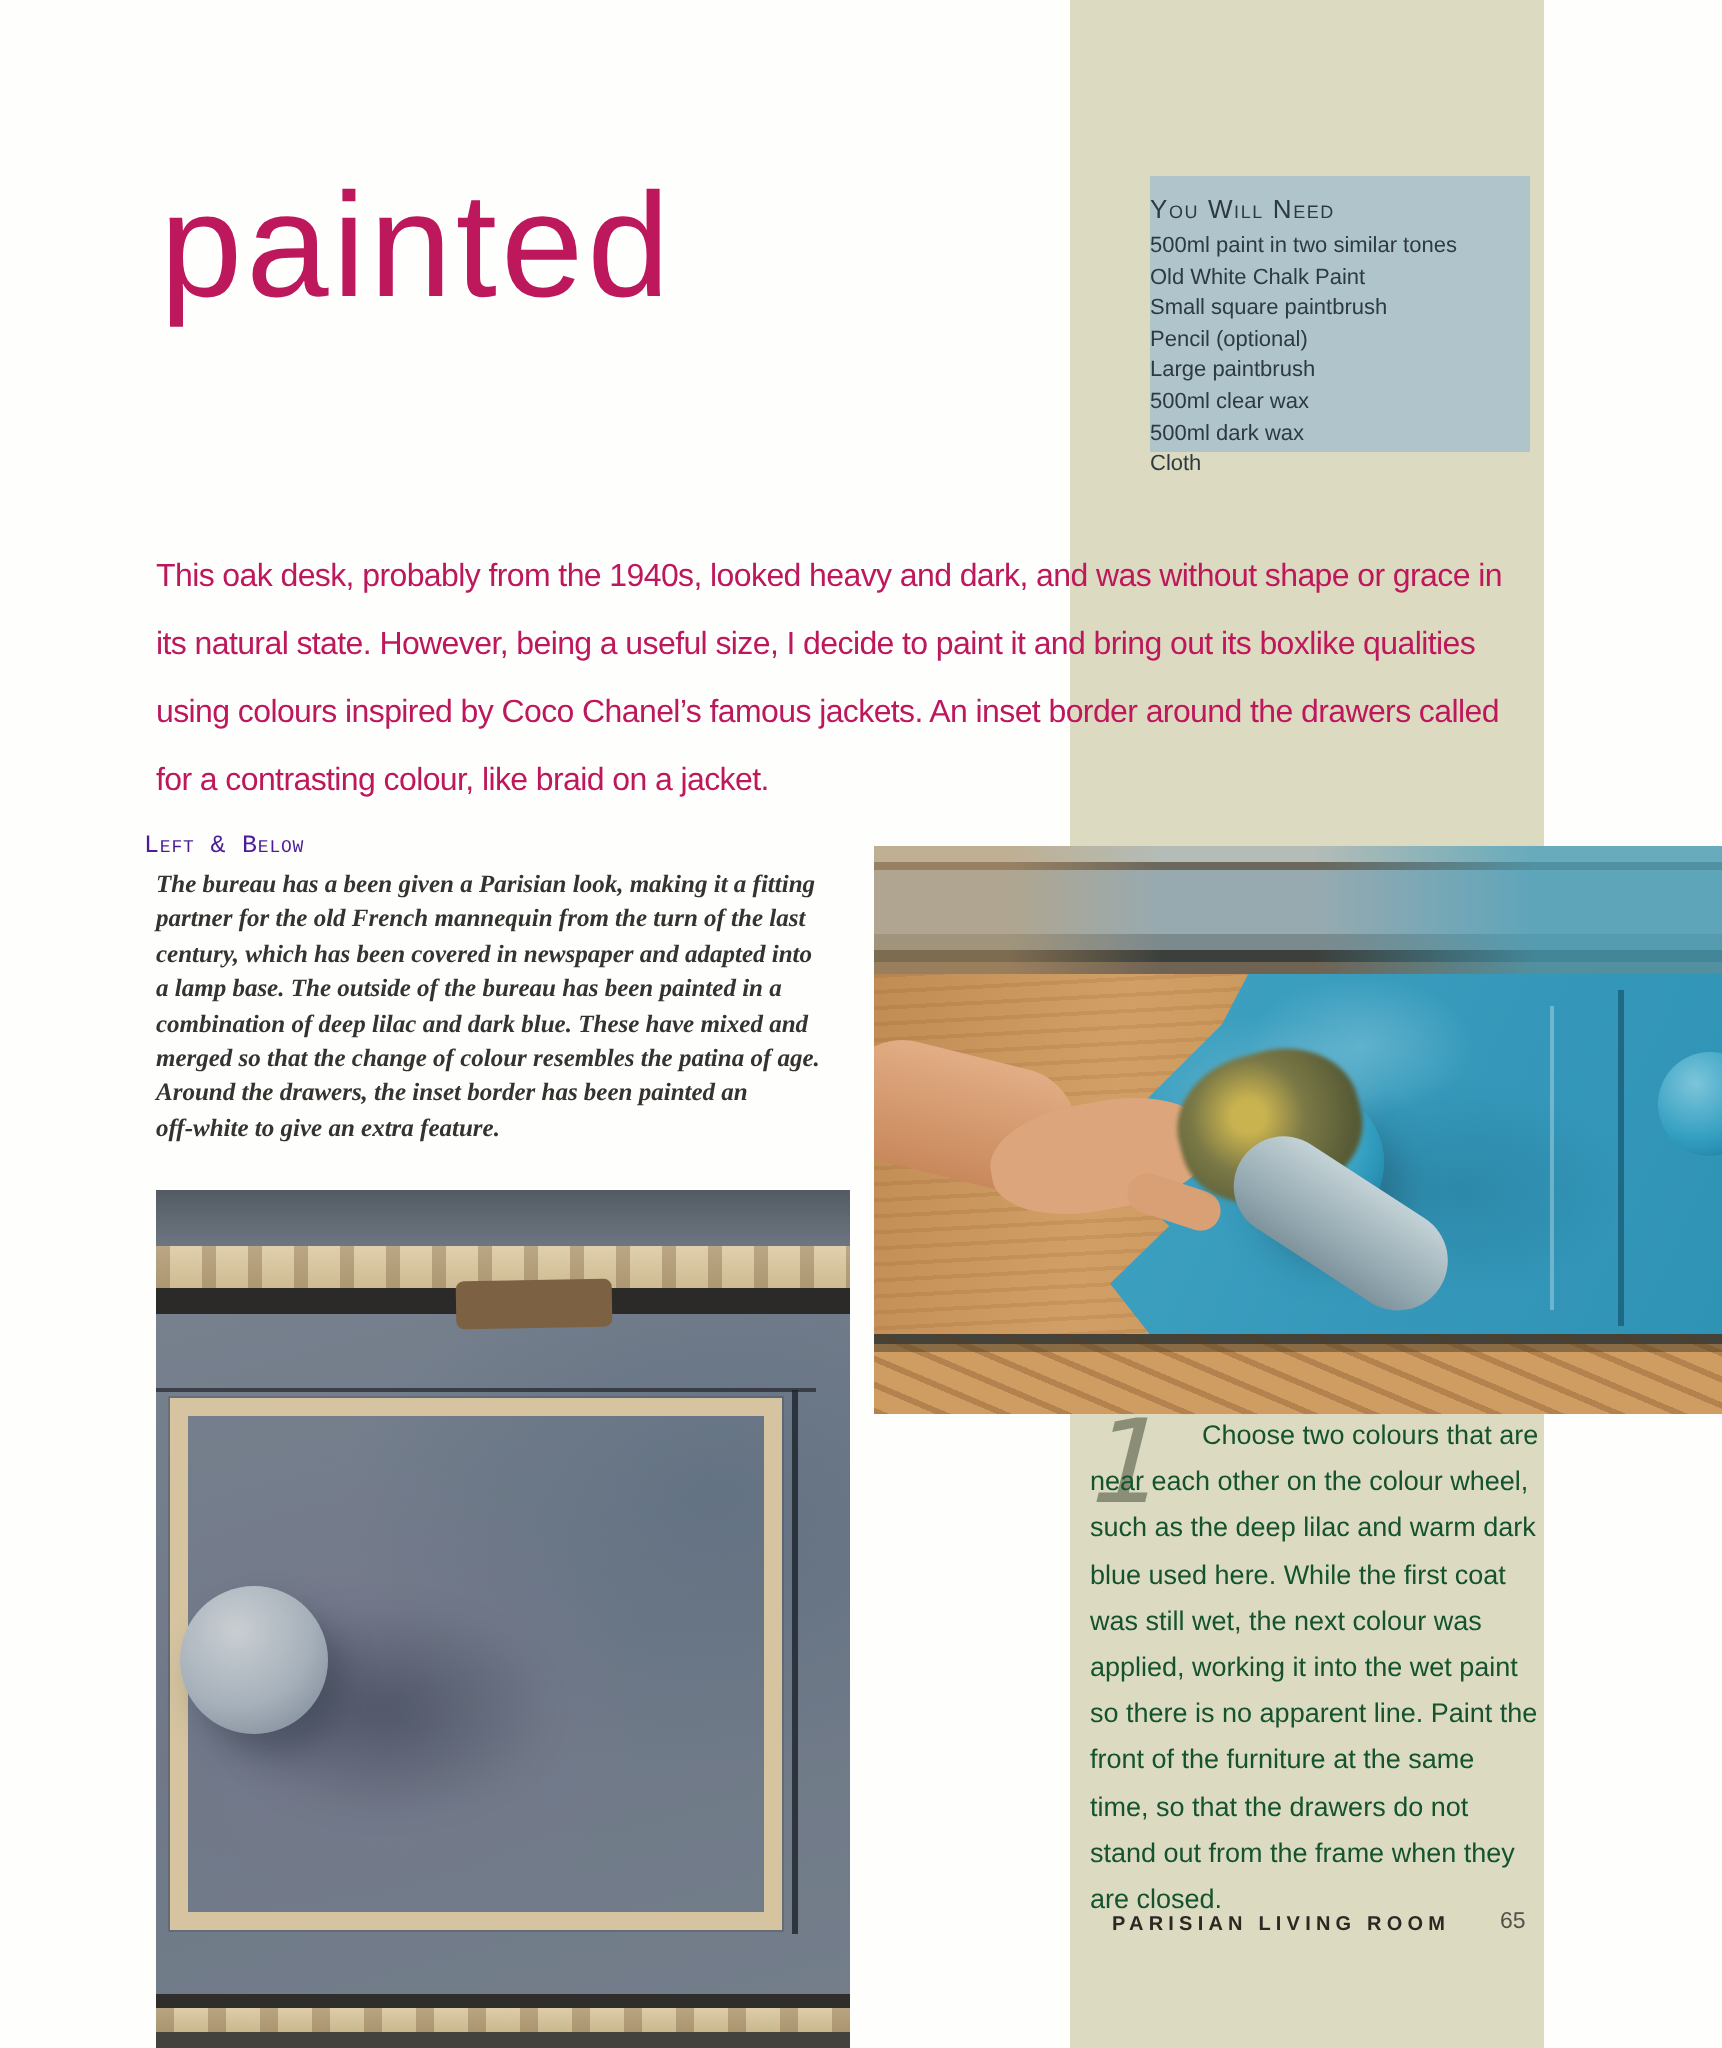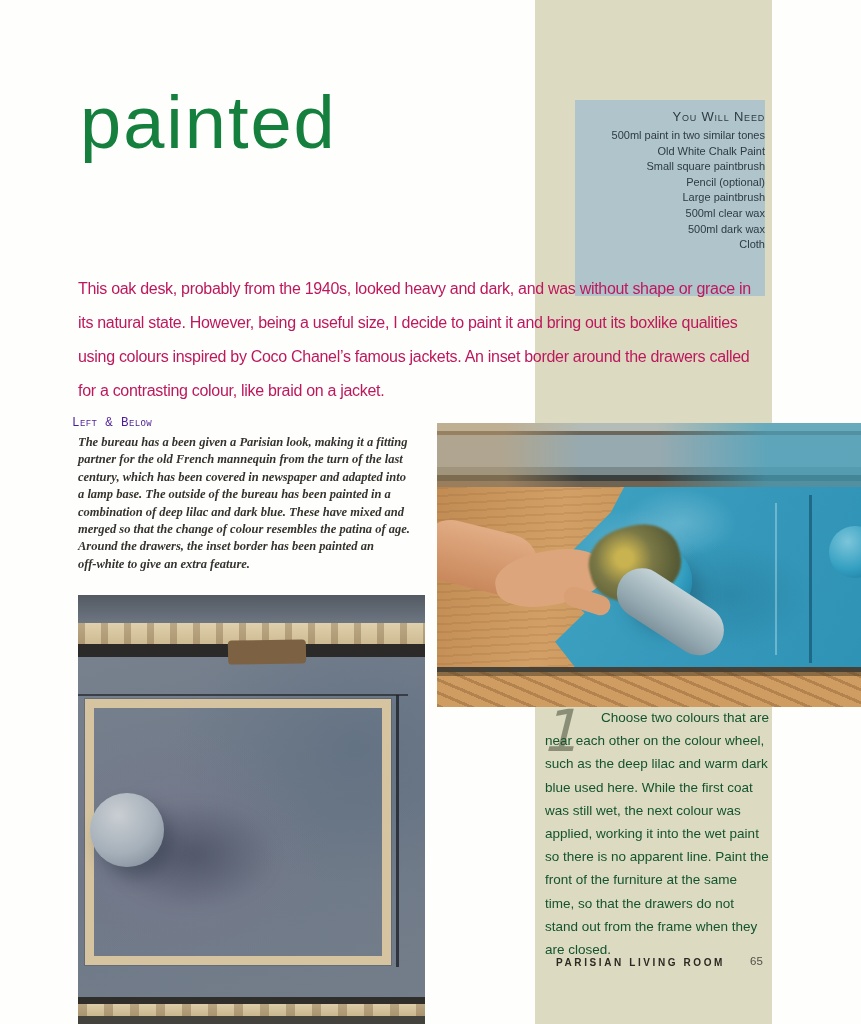--- a/index.html
+++ b/index.html
@@ -4,28 +4,28 @@
 <style>
   html,body{margin:0;padding:0;background:#ffffff;}
   .page{position:relative;width:861px;height:1024px;background:#fefefc;overflow:hidden;
         font-family:"Liberation Sans",sans-serif;}
   .abs{position:absolute;}
 
   
   .olive-band{left:535px;top:0;width:237px;height:1024px;background:#dcdbc1;z-index:1;}
 
   
-  .materials{left:575px;top:100px;width:190px;height:196px;background:#b0c4cc;z-index:2;
-             text-align:right;box-sizing:border-box;padding-top:9px;color:#2d3a41;}
+  .materials{left:575px;top:88px;width:190px;height:138px;background:#b0c4cc;z-index:2;
+             text-align:left;box-sizing:border-box;padding-top:9px;color:#2d3a41;}
   .materials .mhead{font-variant:small-caps;font-size:13px;letter-spacing:.8px;color:#2d3a41;margin-bottom:4px;}
   .materials li{font-size:11px;line-height:15.6px;white-space:nowrap;list-style:none;}
   .materials ul{margin:0;padding:0;}
 
   
-  .title-line{color:#15803d;font-size:74px;letter-spacing:2px;white-space:nowrap;z-index:3;line-height:1;}
+  .title-line{color:#be185d;font-size:74px;letter-spacing:2px;white-space:nowrap;z-index:3;line-height:1;}
   .t1{left:80px;top:86px;}
   .t2{left:222px;top:168px;letter-spacing:4px;}
 
   
   .intro{left:78px;top:272px;font-size:16px;line-height:34px;letter-spacing:-.3px;
          color:#be185d;white-space:nowrap;z-index:3;}
 
   
   .caption-head{left:72px;top:416px;font-variant:small-caps;font-size:12.5px;letter-spacing:.4px;color:#4c1d95;z-index:3;font-family:Liberation Mono, monospace;}
   .caption-body{left:78px;top:434px;font-family:"Liberation Serif",serif;font-style:italic;font-weight:bold;

